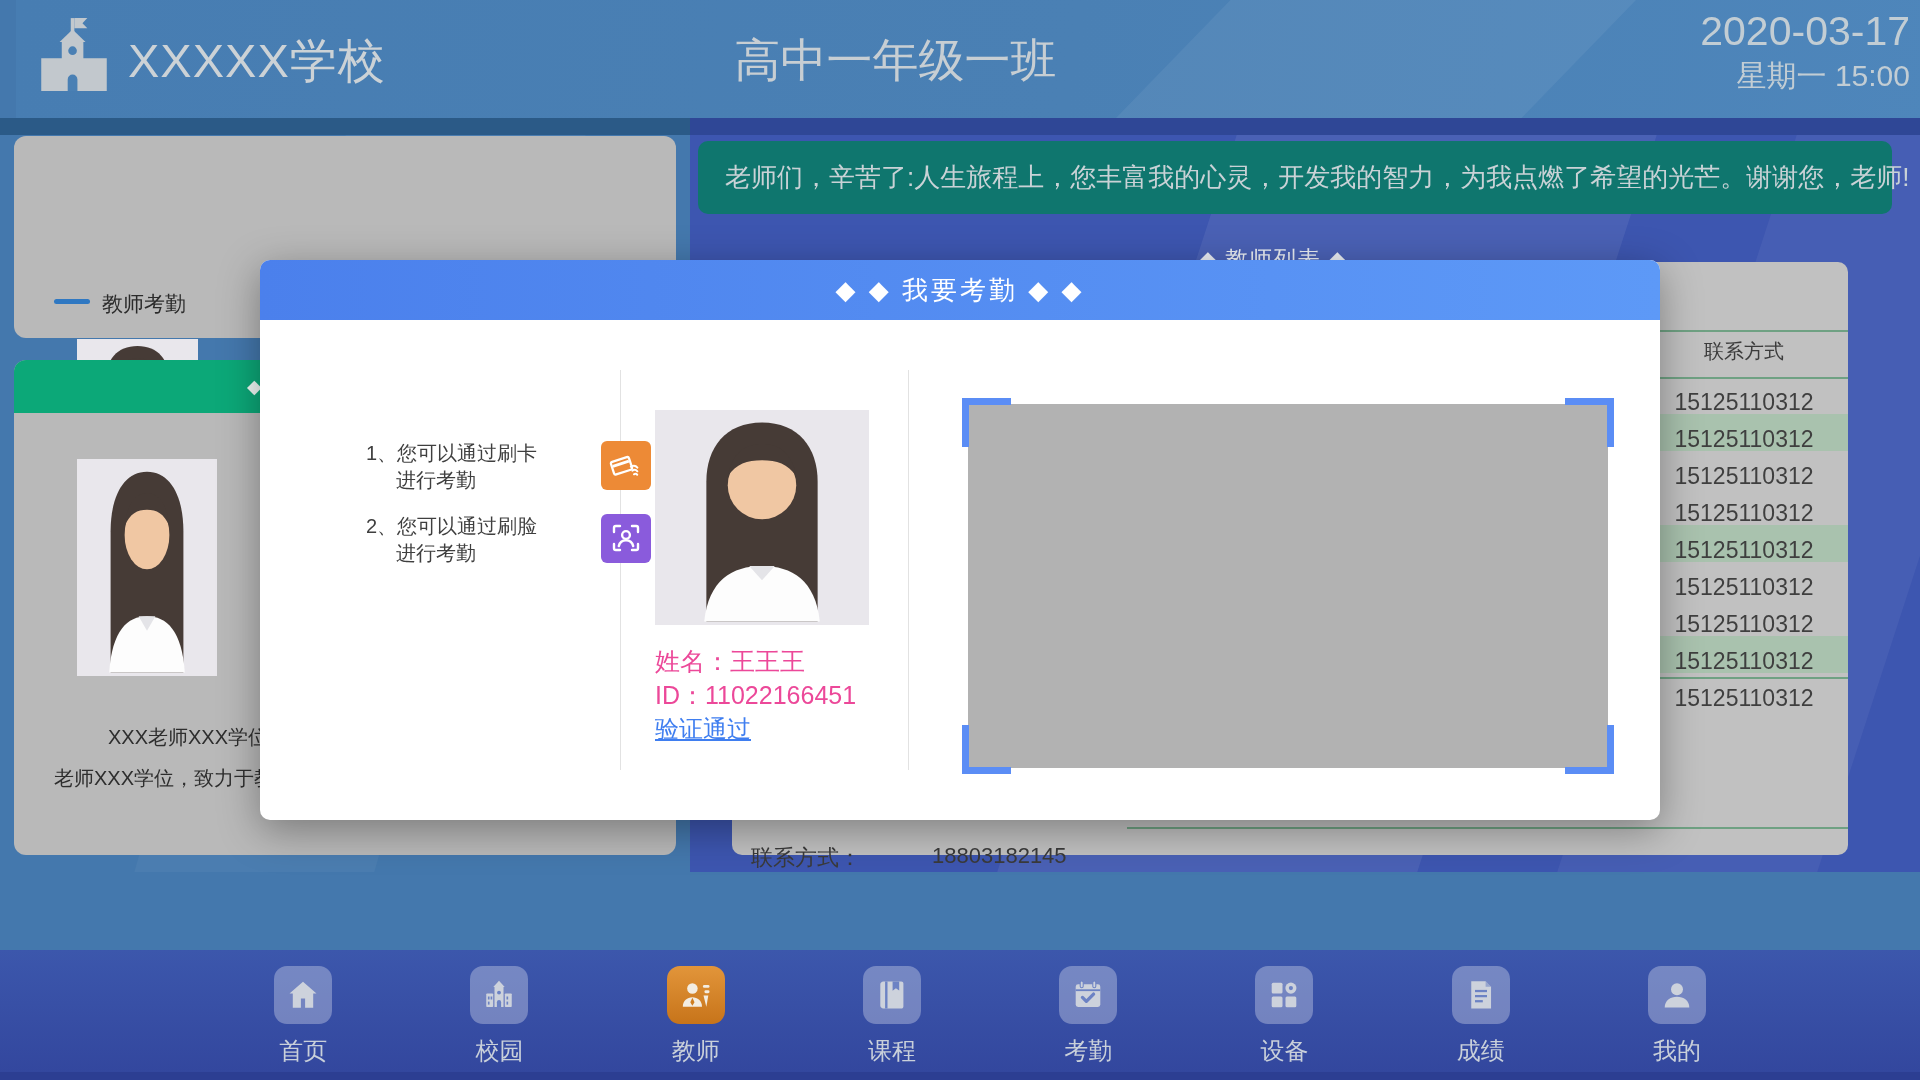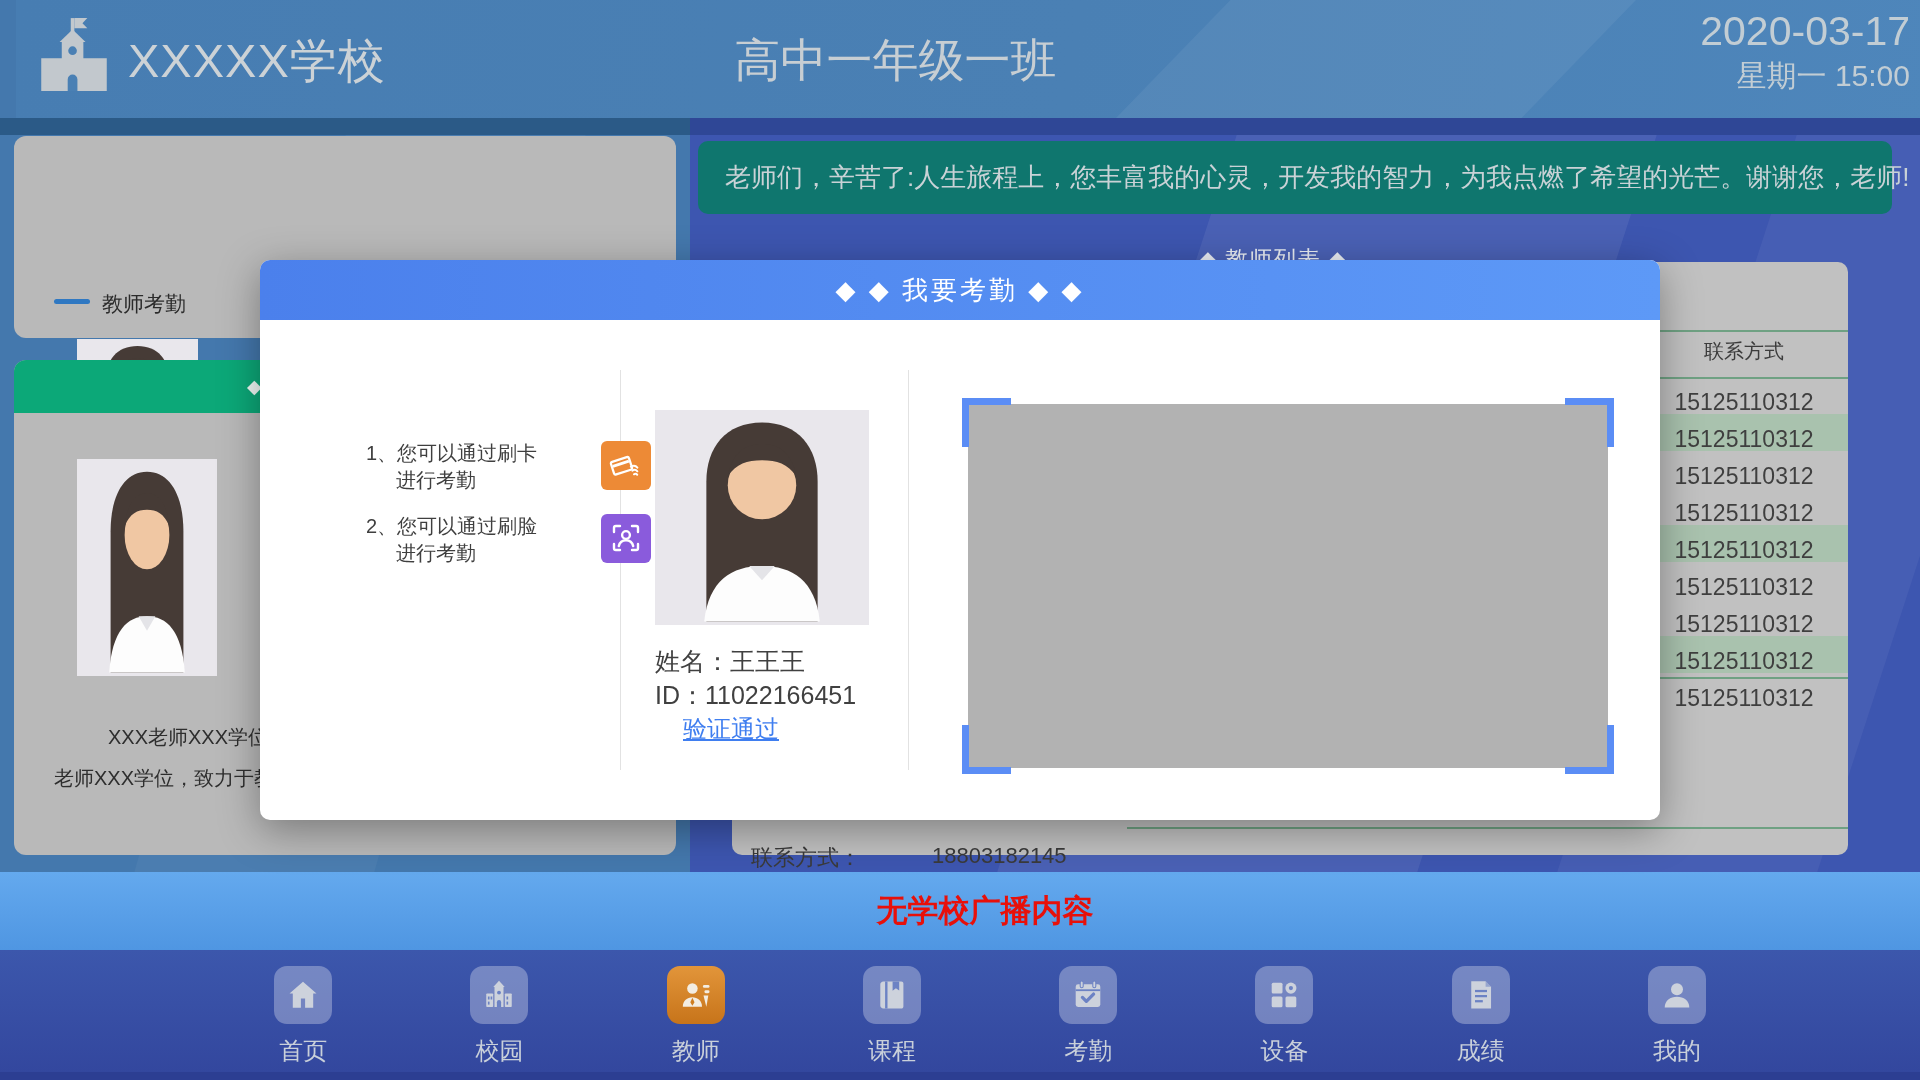--- a/index.html
+++ b/index.html
@@ -73,22 +73,22 @@
               background:linear-gradient(90deg,#4b80ec,#5d99f7);}
   .modal-title{width:100%;text-align:center;line-height:60px;font-size:26px;color:#ffffff;letter-spacing:3px;}
   .vdiv{position:absolute;top:110px;width:1px;height:400px;background:#e2e2e2;}
   .steps{position:absolute;left:72px;top:180px;width:250px;margin-left:34px;}
   .step{position:relative;margin-bottom:17px;height:56px;}
   .step .l1{font-size:20px;color:#3f3f3f;line-height:27px;white-space:nowrap;}
   .step .l2{font-size:20px;color:#3f3f3f;line-height:27px;padding-left:30px;}
   .step-icon{position:absolute;right:-35px;top:1px;width:50px;height:49px;border-radius:6px;display:block;}
   .step-icon svg{width:36px;height:36px;margin:6px auto 0;display:block;}
   .p3{position:absolute;left:395px;top:150px;width:214px;height:215px;}
-  .m-line{position:absolute;left:395px;font-size:25px;color:#404040;white-space:nowrap;text-align:center;}
-  .verify{position:absolute;left:395px;font-size:24px;color:#3f7ef0;text-decoration:underline;cursor:pointer;margin-left:28px;}
+  .m-line{position:absolute;left:395px;font-size:25px;color:#ec4899;white-space:nowrap;text-align:center;}
+  .verify{position:absolute;left:395px;font-size:24px;color:#3f7ef0;text-decoration:underline;cursor:pointer;}
   .cam-wrap{position:absolute;left:702px;top:138px;width:652px;height:376px;}
   .cam-area{position:absolute;left:6px;top:6px;right:6px;bottom:6px;background:#b2b2b2;}
   .ck{position:absolute;width:42px;height:42px;border:0 solid #5b8df5;}
   .ck.tl{left:0;top:0;border-left-width:7px;border-top-width:7px;}
   .ck.tr{right:0;top:0;border-right-width:7px;border-top-width:7px;}
   .ck.bl{left:0;bottom:0;border-left-width:7px;border-bottom-width:7px;}
   .ck.br{right:0;bottom:0;border-right-width:7px;border-bottom-width:7px;}
 
   
   .broadcast{left:0;top:872px;width:1920px;height:78px;
@@ -251,23 +251,20 @@
     <div class="verify" style="top:453px">验证通过</div>
     <div class="cam-wrap">
       <div class="cam-area"></div>
       <div class="ck tl"></div>
       <div class="ck tr"></div>
       <div class="ck bl"></div>
       <div class="ck br"></div>
     </div>
   </div>
 
-  <div class="abs broadcast">
-    <div class="txt">无学校广播内容</div>
-  </div>
 
   <div class="abs nav">
     <ul class="nav-items" id="nav-items">
         <li class="nav-item">
           <div class="tile"><svg viewBox="0 0 24 24">
               <path fill="currentColor" d="M12 3.2 3 11h2.2v9.5h5.4v-6.2h2.8v6.2h5.4V11H21z"></path>
             </svg></div>
           <div class="nav-label">首页</div>
         </li>
         <li class="nav-item">

